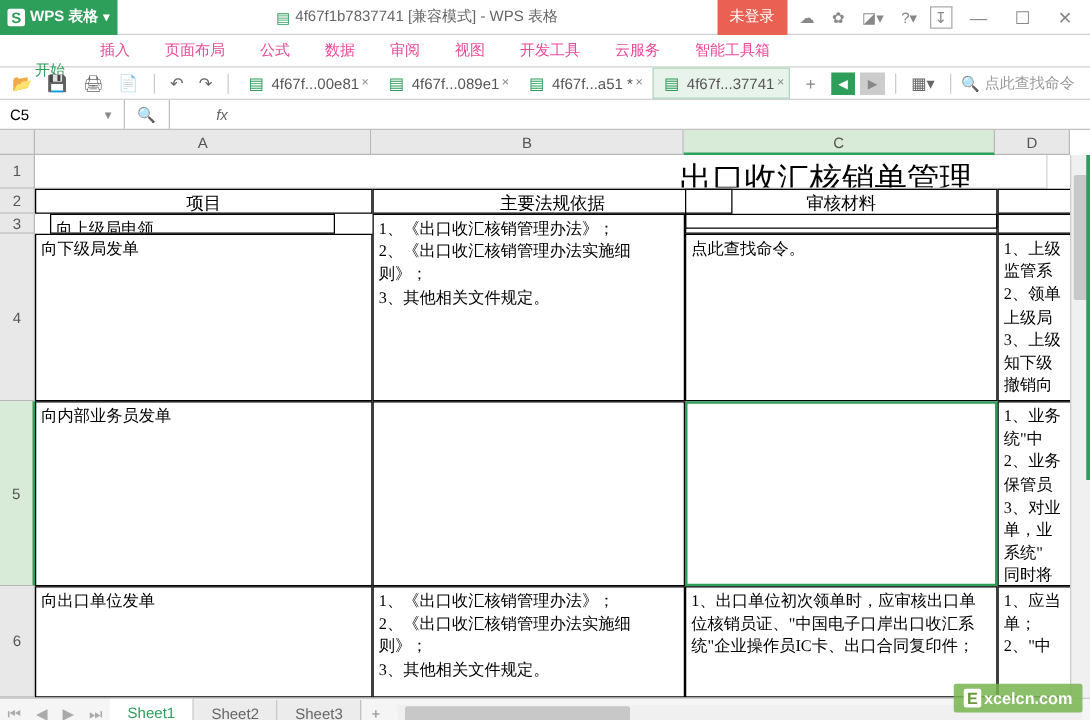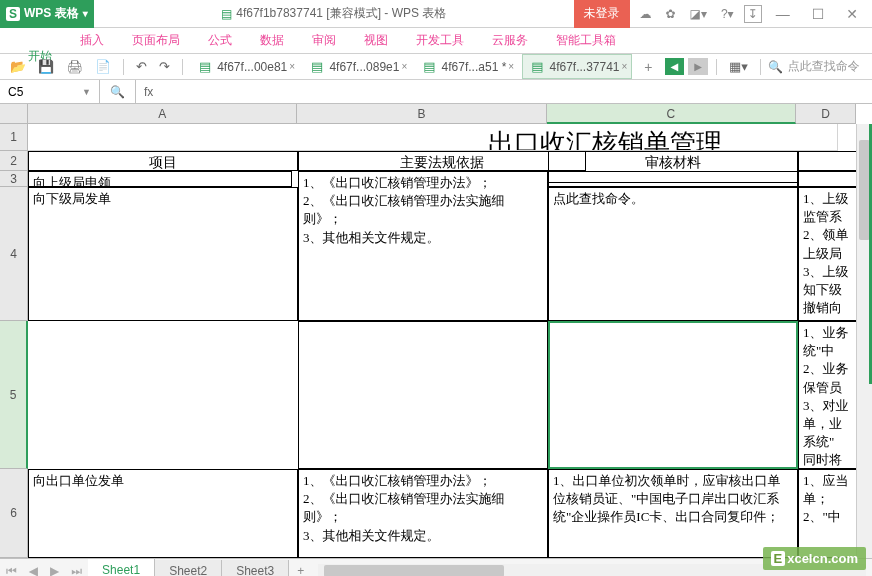--- a/index.html
+++ b/index.html
@@ -34,36 +34,36 @@
     .doc-tab-close { color: #888; font-size: 10px; }
     .tab-nav { background: #2e9e5b; color: #fff; padding: 3px 6px; font-size: 10px; cursor: pointer; }
     .tab-plus { padding: 2px 8px; color: #888; cursor: pointer; font-size: 14px; }
     .search-box { color: #999; display: flex; align-items: center; gap: 4px; }
     
     
     .formula-bar { height: 24px; display: flex; align-items: center; border-bottom: 1px solid #c0c0c0; }
     .name-box { width: 100px; border-right: 1px solid #c0c0c0; padding: 0 8px; display: flex; align-items: center; justify-content: space-between; height: 100%; }
     .name-box-dd { color: #888; font-size: 9px; }
     .fx-icons { display: flex; align-items: center; gap: 10px; padding: 0 10px; border-right: 1px solid #c0c0c0; height: 100%; color: #888; }
-    .fx-label { padding: 0 8px; color: #666; }
+    .fx-label { font-style: italic; padding: 0 8px; color: #666; margin-left: 29px; }
     
     
     .grid-container { position: relative; height: 454px; display: flex; }
     .corner { width: 28px; height: 20px; background: #e8e8e8; border-right: 1px solid #b8b8b8; border-bottom: 1px solid #b8b8b8; }
     .col-headers { display: flex; height: 20px; position: absolute; left: 28px; top: 0; right: 16px; }
     .col-h { background: #e8e8e8; border-right: 1px solid #b8b8b8; border-bottom: 1px solid #b8b8b8; text-align: center; line-height: 20px; color: #555; }
     .col-h.sel { background: #d8ebd8; border-bottom: 2px solid #2e9e5b; }
     .row-headers { position: absolute; left: 0; top: 20px; width: 28px; }
     .row-h { background: #e8e8e8; border-right: 1px solid #b8b8b8; border-bottom: 1px solid #b8b8b8; text-align: center; color: #555; display: flex; align-items: center; justify-content: center; }
     .row-h.sel { background: #d8ebd8; border-right: 2px solid #2e9e5b; }
     
     .cells { position: absolute; left: 28px; top: 20px; right: 16px; bottom: 0; overflow: hidden; }
     .cell { position: absolute; border-right: 1px solid #d4d4d4; border-bottom: 1px solid #d4d4d4; padding: 2px 4px; font-size: 13px; font-family: "SimSun", serif; overflow: hidden; }
     .cell.b-thick { border: 1px solid #000; }
-    .cell.title-cell { font-size: 26px; font-family: "SimSun", serif; text-align: left; white-space: nowrap; }
+    .cell.title-cell { font-size: 26px; font-family: "SimSun", serif; text-align: center; white-space: nowrap; }
     .cell.header-cell { text-align: center; font-size: 14px; }
     .cell.selected { border: 2px solid #2e9e5b; }
     
     .vscroll { position: absolute; right: 0; top: 20px; width: 16px; bottom: 0; background: #f0f0f0; border-left: 1px solid #ccc; }
     .vscroll-thumb { position: absolute; left: 2px; right: 2px; top: 16px; height: 100px; background: #c8c8c8; border-radius: 2px; }
     .vscroll-accent { position: absolute; right: -1px; top: 20px; width: 4px; height: 260px; background: #2e9e5b; }
     
     
     .sheet-bar { height: 24px; background: #f5f5f5; border-top: 1px solid #c0c0c0; display: flex; align-items: center; }
     .sheet-nav { padding: 0 6px; color: #aaa; cursor: pointer; }
@@ -192,37 +192,38 @@
 
   <div class="cells">
 
     <div class="cell title-cell" style="left:0;top:0;width:810px;height:27px;padding-left:460px">出口收汇核销单管理</div>
 
     <div class="cell b-thick header-cell" style="left:0;top:27px;width:270px;height:20px">项目</div>
     <div class="cell b-thick header-cell" style="left:270px;top:27px;width:288px;height:20px">主要法规依据</div>
     <div class="cell b-thick header-cell" style="left:520px;top:27px;width:250px;height:32px">审核材料</div>
     <div class="cell b-thick" style="left:770px;top:27px;width:60px;height:20px"></div>
 
-    <div class="cell b-thick" style="left:0;top:47px;width:264px;height:16px">向上级局申领</div>
+    <div class="cell b-thick" style="left:12px;top:47px;width:228px;height:16px">向上级局申领</div>
     <div class="cell b-thick" style="left:270px;top:47px;width:250px;height:150px;white-space:pre-line;line-height:1.4">1、《出口收汇核销管理办法》；
 2、《出口收汇核销管理办法实施细则》；
 3、其他相关文件规定。</div>
     <div class="cell b-thick" style="left:520px;top:47px;width:250px;height:16px"></div>
     <div class="cell b-thick" style="left:770px;top:47px;width:60px;height:16px"></div>
 
     <div class="cell b-thick" style="left:0;top:63px;width:270px;height:134px">向下级局发单</div>
     <div class="cell b-thick" style="left:520px;top:63px;width:250px;height:134px">点此查找命令。</div>
     <div class="cell b-thick" style="left:770px;top:63px;width:60px;height:134px;white-space:pre-line;line-height:1.4">1、上级
 监管系
 2、领单
 上级局
 3、上级
 知下级
 撤销向</div>
 
+    <div class="cell b-thick" style="left:0;top:197px;width:270px;height:148px">向内部业务员发单</div>
     <div class="cell b-thick" style="left:270px;top:197px;width:250px;height:148px"></div>
     <div class="cell b-thick selected" style="left:520px;top:197px;width:250px;height:148px"></div>
     <div class="cell b-thick" style="left:770px;top:197px;width:60px;height:148px;white-space:pre-line;line-height:1.4">1、业务
 统"中
 2、业务
 保管员
 3、对业
 单，业
 系统"
 同时将</div>

